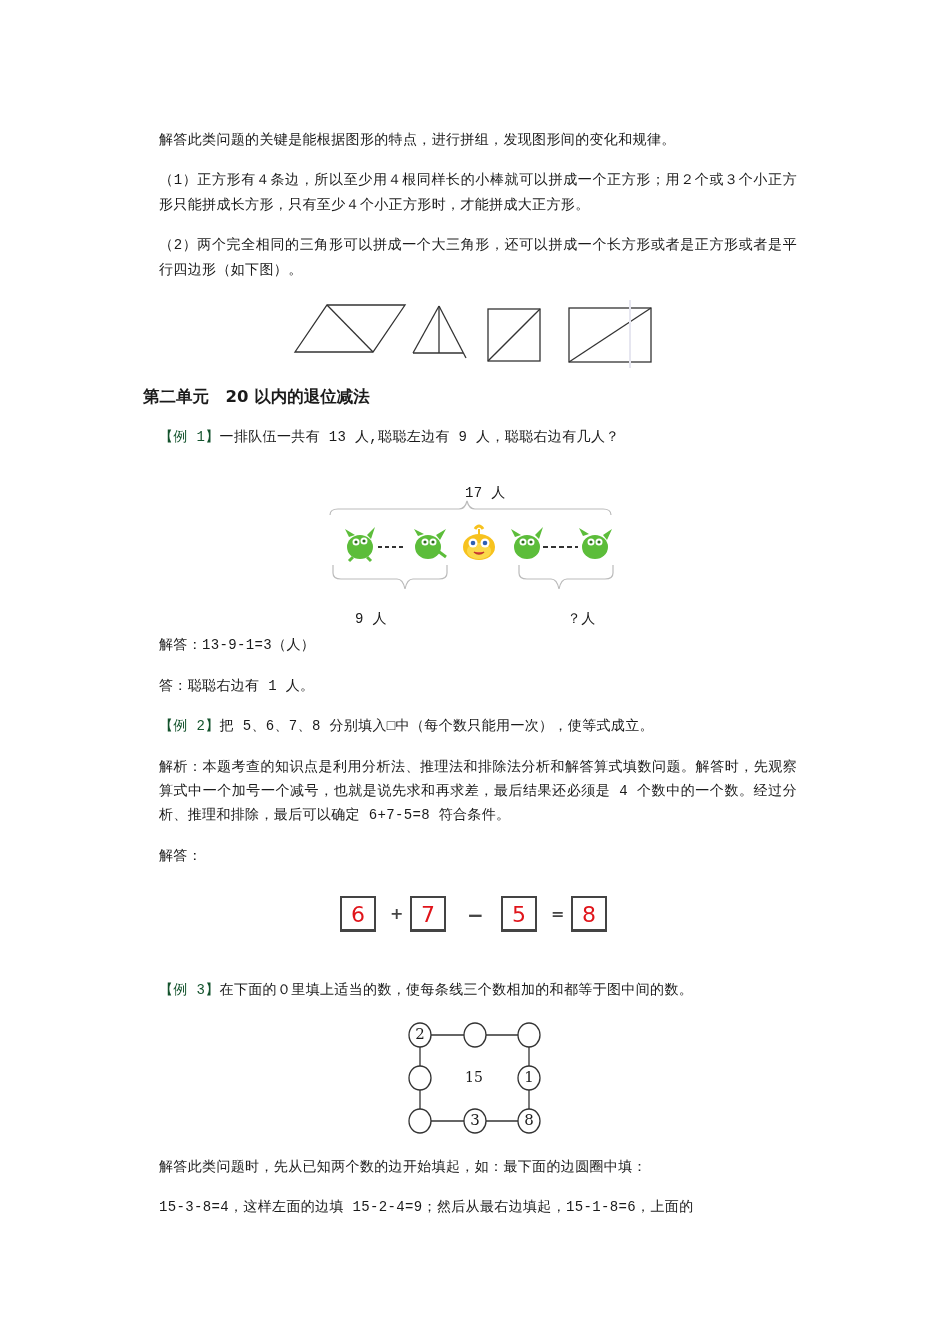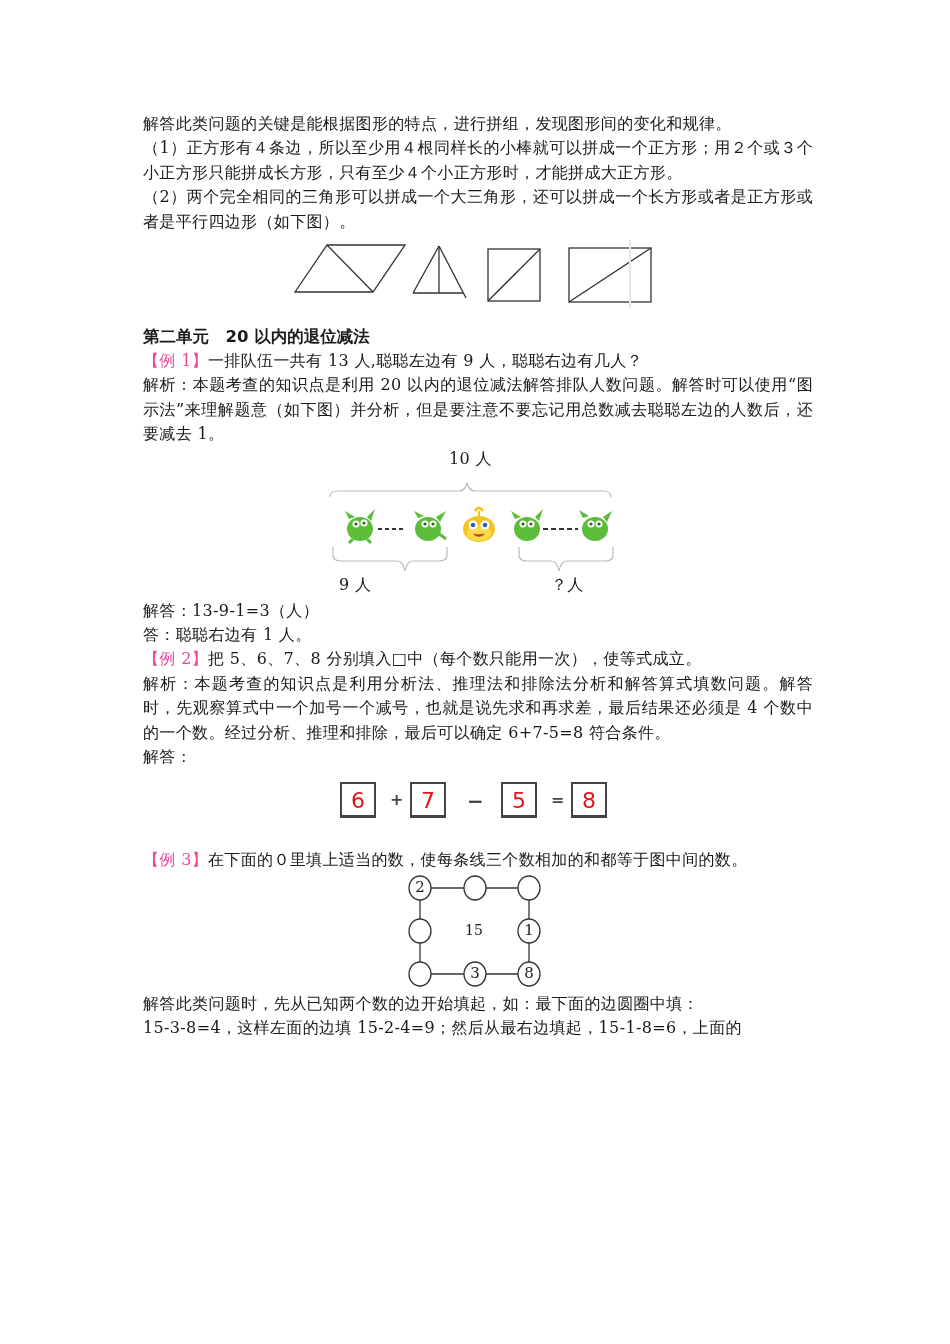--- a/index.html
+++ b/index.html
@@ -1,20 +1,20 @@
 <!DOCTYPE html>
 <html><head>
   <meta charset="utf-8">
   <style>
     html, body { margin: 0; padding: 0; background: #ffffff; }
     body { width: 950px; height: 1344px; position: relative; overflow: hidden;
       font-family: "DejaVu Serif", "Liberation Serif", serif; color: #1a1a1a; }
     .page { position: absolute; left: 143px; top: 112px; width: 670px; }
-    .p { font-size: 16px; line-height: 24.4px; margin: 0; letter-spacing: 0.35px; text-align: justify; white-space: normal; }
-    .red { color: #ec4899; }
+    .p { font-size: 14px; line-height: 24.4px; margin: 16px; letter-spacing: 0.35px; text-align: justify; white-space: normal; font-family: Liberation Mono, monospace; }
+    .red { color: #14532d; }
     .heading { font-family: "DejaVu Sans", "Liberation Sans", sans-serif; font-weight: bold; text-align: left; font-size: 16.5px; line-height: 24px; margin: 0; }
     .shapes { height: 70px; position: relative; margin: 4px 0 0 0; }
     .shapes svg { position: absolute; left: 140px; top: 0; }
     .abs { position: absolute; }
     .ans1 { margin-top: 3px; }
     .gap { height: 17px; }
     .queue { position: relative; height: 152px; margin-left: 0; }
     .eq { position: relative; height: 78px; }
     .box { position: absolute; width: 36px; height: 36px; border: 2px solid #444; border-bottom-width: 3px;
       color: #e0141a; font-family: "DejaVu Sans", "Liberation Sans", sans-serif; font-size: 22px;
@@ -54,24 +54,23 @@
       <line x1="347" y1="2" x2="347" y2="72" stroke="#e6e6f0" stroke-width="2"></line>
     </svg>
   </div>
 
 
   <div class="gap"></div>
 
   <p class="heading">第二单元　20 以内的退位减法</p>
 
   <p class="p"><span class="red">【例 1】</span><span>一排队伍一共有 13 人,聪聪左边有 9 人，聪聪右边有几人？</span></p>
-  <p class="p">解析：本题考查的知识点是利用 20 以内的退位减法解答排队人数问题。解答时可以使用“图示法”来理解题意（如下图）并分析，但是要注意不要忘记用总数减去聪聪左边的人数后，还要减去 1。</p>
 
   <div class="queue">
-    <div class="abs p" style="left:306px; top:0px;">10 人</div>
+    <div class="abs p" style="left:306px; top:0px;">17 人</div>
     <svg class="abs" style="left:0; top:0;" width="670" height="152" viewBox="0 0 670 152">
 
       <path d="M187,50 Q187,44 195,44 L316,44 Q322,44 324,36 Q326,44 332,44 L460,44 Q468,44 468,50" stroke="#bbb" stroke-width="1.2" fill="none"></path>
 
       <g transform="translate(202,62)">
         <ellipse cx="15" cy="20" rx="13" ry="12" fill="#5cbd3a"></ellipse>
         <path d="M4,10 L0,2 L10,8 Z M22,8 L30,0 L26,12 Z" fill="#5cbd3a"></path>
         <circle cx="11" cy="15" r="3.5" fill="#fff"></circle>
           <circle cx="19" cy="14" r="3.5" fill="#fff"></circle>
         <circle cx="11" cy="15" r="1.6" fill="#2a6b1a"></circle>

